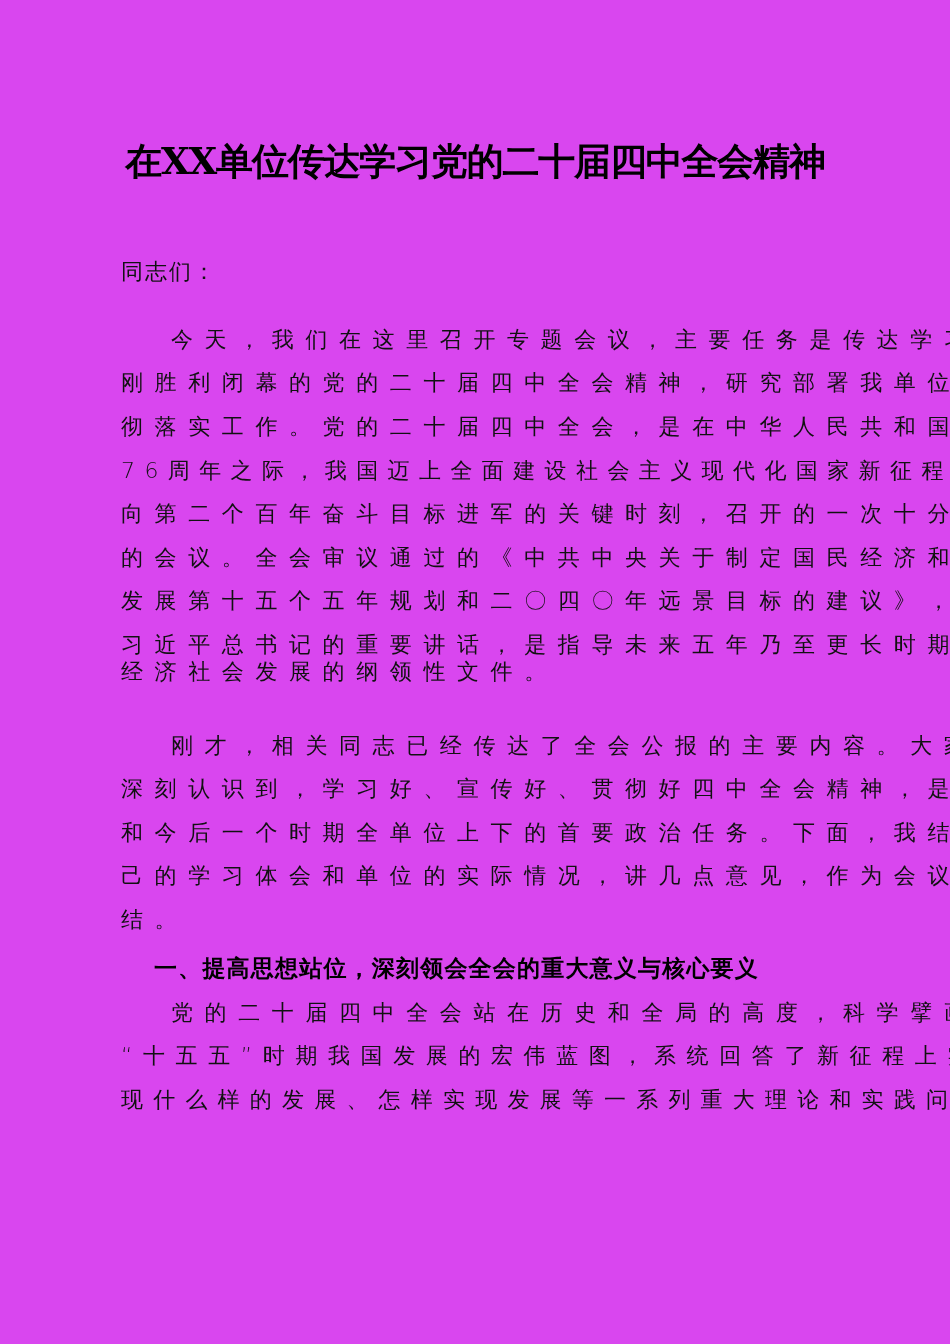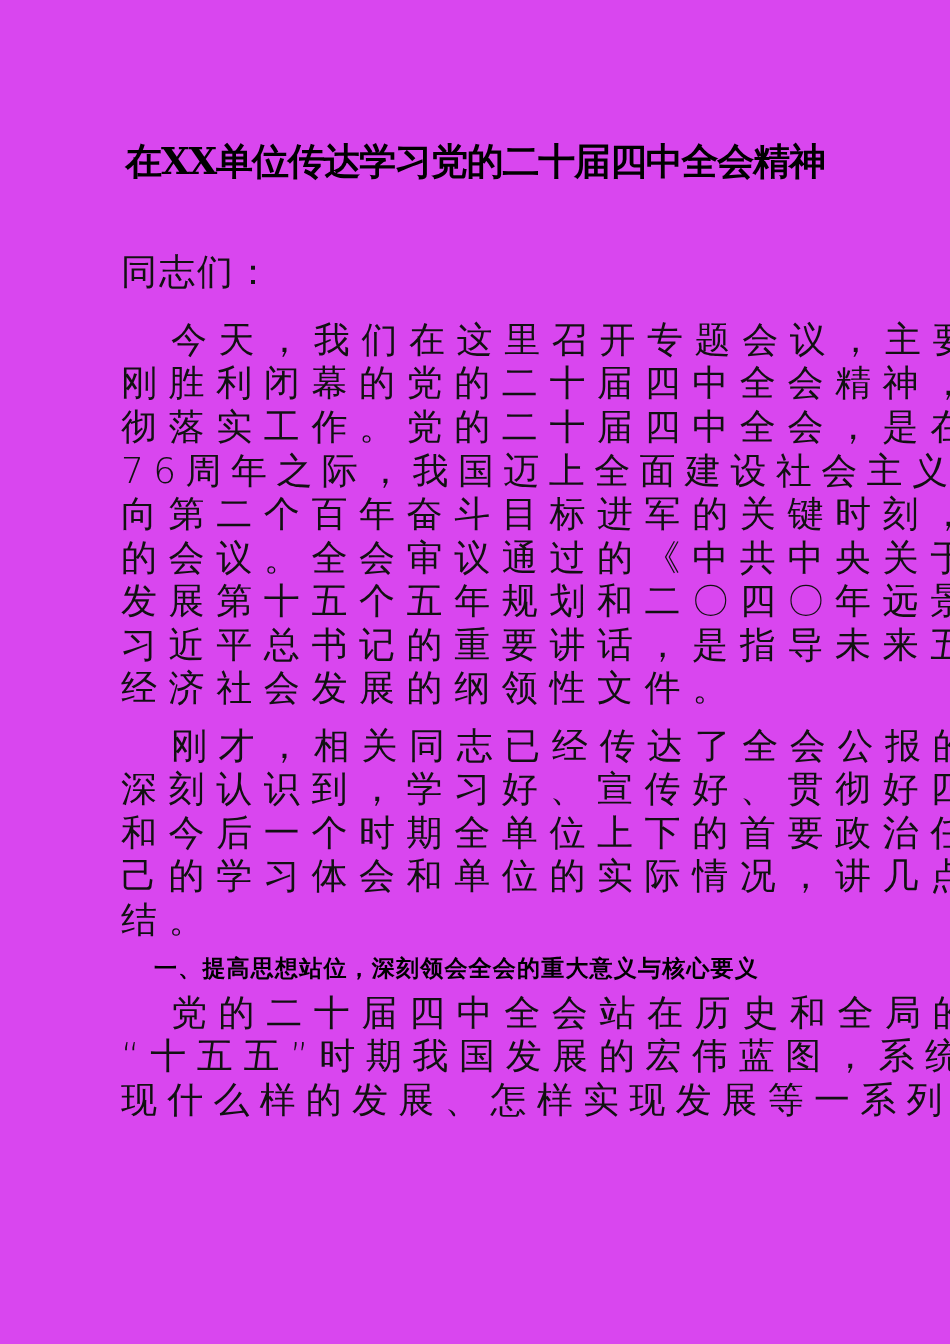--- a/index.html
+++ b/index.html
@@ -33,21 +33,21 @@
       margin: 0;
       white-space: nowrap;
     }
     .title.l1 { top: 137px; }
     .title.l2 { top: 184px; }
 
     .line {
       position: absolute;
       left: 121px;
       font-family: "DejaVu Sans", "Liberation Sans", sans-serif;
-      font-size: 36px;
+      font-size: 22px;
       font-weight: 300;
       letter-spacing: 11.6px;
       white-space: nowrap;
       line-height: 32px;
       color: #111111;
     }
     .line.indent { left: 171px; }
     .heading {
       position: absolute;
       left: 154px;
@@ -70,21 +70,21 @@
   <div class="line" style="top:256px; letter-spacing:2px;">同志们：</div>
 
   <div class="line indent" style="top:324px;">今天，我们在这里召开专题会议，主要任务是传达学习刚</div>
   <div class="line" style="top:367px;">刚胜利闭幕的党的二十届四中全会精神，研究部署我单位的贯</div>
   <div class="line" style="top:411px;">彻落实工作。党的二十届四中全会，是在中华人民共和国成立</div>
   <div class="line" style="top:455px; letter-spacing:9.4px;">76周年之际，我国迈上全面建设社会主义现代化国家新征程、</div>
   <div class="line" style="top:498px;">向第二个百年奋斗目标进军的关键时刻，召开的一次十分重要</div>
   <div class="line" style="top:542px;">的会议。全会审议通过的《中共中央关于制定国民经济和社会</div>
   <div class="line" style="top:585px;">发展第十五个五年规划和二〇四〇年远景目标的建议》，以及</div>
   <div class="line" style="top:629px;">习近平总书记的重要讲话，是指导未来五年乃至更长时期我国</div>
-  <div class="line" style="top:672px;">经济社会发展的纲领性文件。</div>
+  <div class="line" style="top:656px;">经济社会发展的纲领性文件。</div>
 
   <div class="line indent" style="top:730px;">刚才，相关同志已经传达了全会公报的主要内容。大家要</div>
   <div class="line" style="top:773px;">深刻认识到，学习好、宣传好、贯彻好四中全会精神，是当前</div>
   <div class="line" style="top:817px;">和今后一个时期全单位上下的首要政治任务。下面，我结合自</div>
   <div class="line" style="top:860px;">己的学习体会和单位的实际情况，讲几点意见，作为会议的总</div>
   <div class="line" style="top:904px;">结。</div>
 
   <div class="heading" style="top:952px;">一、提高思想站位，深刻领会全会的重大意义与核心要义</div>
 
   <div class="line indent" style="top:997px;">党的二十届四中全会站在历史和全局的高度，科学擘画了</div>

